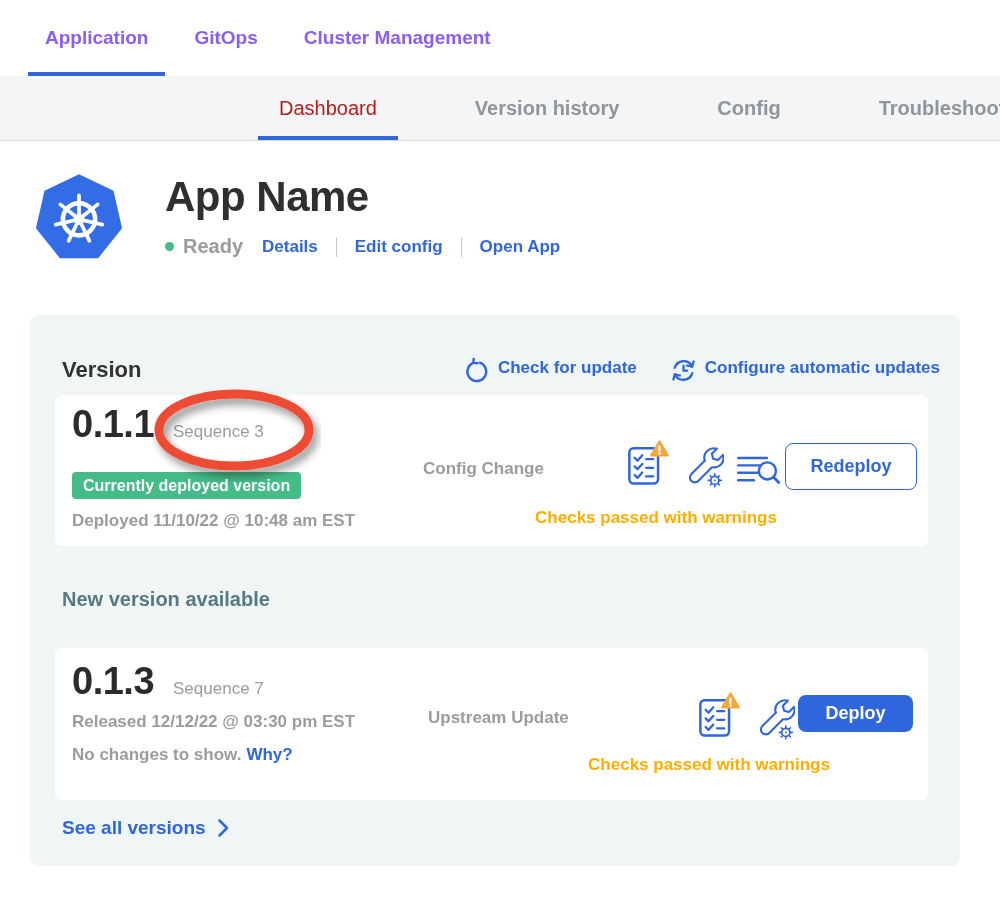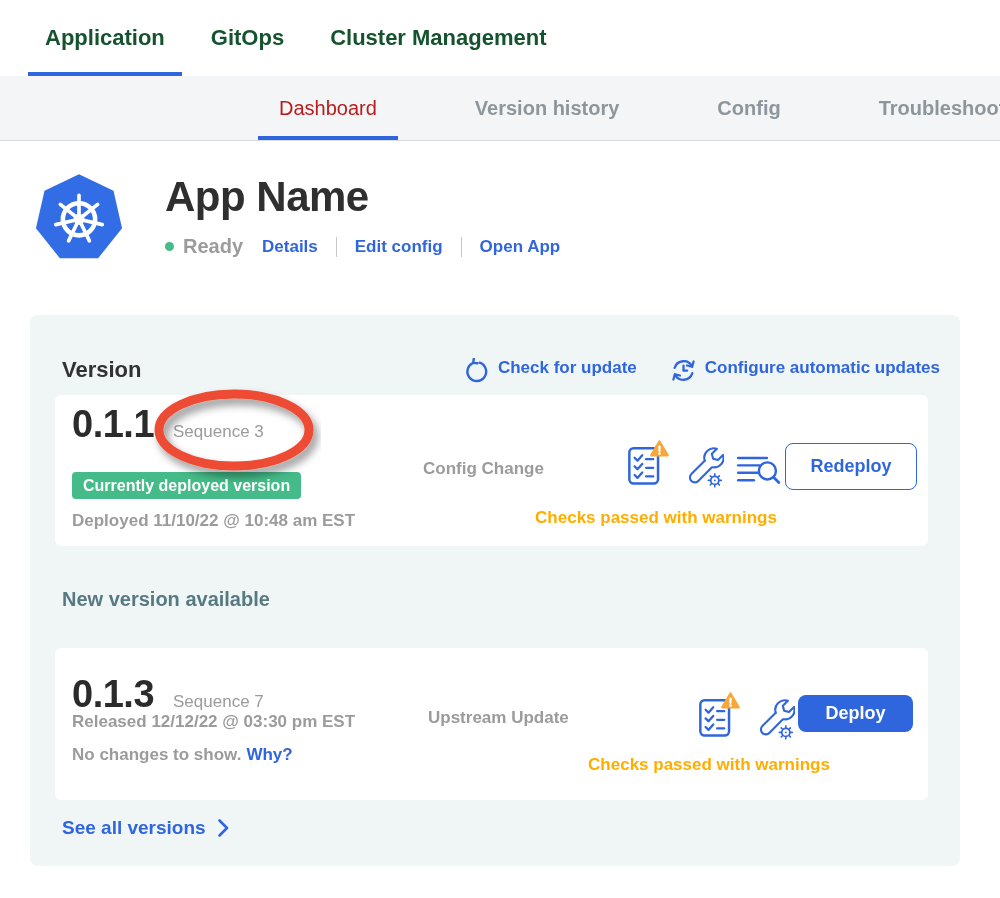--- a/index.html
+++ b/index.html
@@ -5,21 +5,21 @@
   html,body{margin:0;padding:0;}
   body{
     width:1000px;height:898px;position:relative;overflow:hidden;background:#ffffff;
     font-family:"Liberation Sans","DejaVu Sans",sans-serif;color:#323232;
     -webkit-font-smoothing:antialiased;
   }
   
   .topnav{position:absolute;top:0;left:0;width:100%;height:76px;background:#fff;}
   .topnav .tabs{display:flex;gap:12px;padding-left:28px;height:76px;}
   .topnav .tab{position:relative;display:flex;align-items:center;height:76px;padding:0 17px;
-    font-size:22px;font-weight:700;color:#14532d;cursor:pointer;white-space:nowrap;}
+    font-size:19px;font-weight:700;color:#8b5cf6;cursor:pointer;white-space:nowrap;}
   .topnav .tab.active::after{content:"";position:absolute;left:0;right:0;bottom:0;height:4px;background:#3066dd;}
   
   .subnav{position:absolute;top:76px;left:0;width:100%;height:65px;background:#f3f5f6;
     border-bottom:1px solid #d7dbdc;box-sizing:border-box;}
   .subnav .tabs{display:flex;gap:56px;padding-left:258px;height:64px;}
   .subnav .tab{position:relative;display:flex;align-items:center;height:64px;padding:0 21px;
     font-size:20px;font-weight:600;color:#8d969c;cursor:pointer;white-space:nowrap;}
   .subnav .tab.active{color:#b91c1c;font-weight:400;}
   .subnav .tab.active::after{content:"";position:absolute;left:0;right:0;bottom:0;height:4px;background:#3066dd;}
   
@@ -212,21 +212,21 @@
       </span>
     </div>
 
     <div class="btn btn-redeploy">Redeploy</div>
     <div class="warning warning1">Checks passed with warnings</div>
   </div>
 
   <div class="new-heading">New version available</div>
 
   <div class="card card2">
-    <div class="ver-line" style="top:25px;">
+    <div class="ver-line" style="top:12px;">
       <span class="ver-num">0.1.3</span>
       <span class="ver-seq">Sequence 7</span>
     </div>
     <div class="muted-line released">Released 12/12/22 @ 03:30 pm EST</div>
     <div class="muted-line nochanges">
       <span>No changes to show.</span><span class="why">Why?</span>
     </div>
 
     <div class="src-label src2">Upstream Update</div>
 

